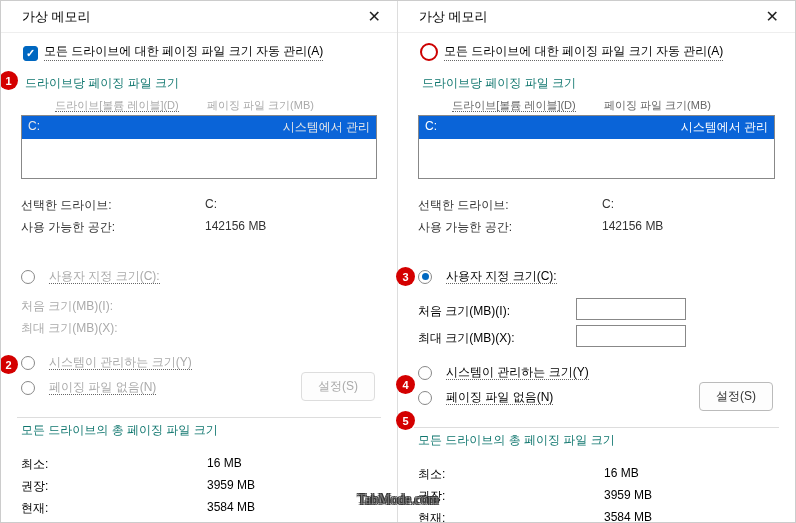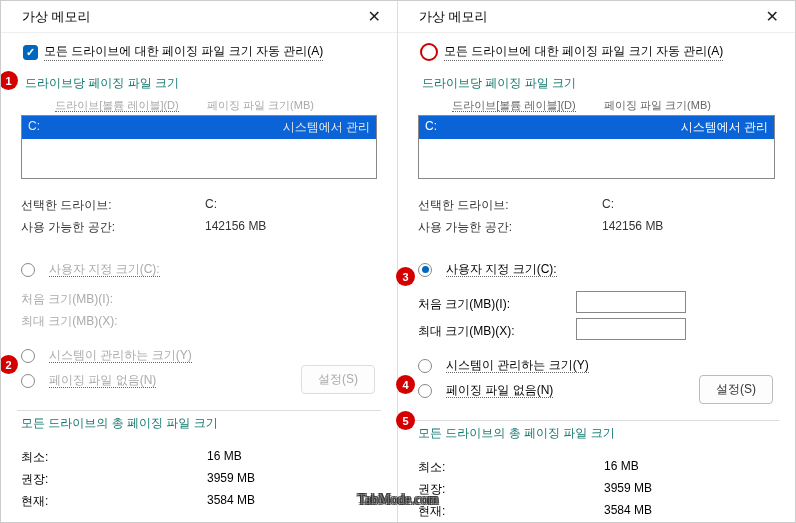--- a/index.html
+++ b/index.html
@@ -26,21 +26,21 @@
     .titlebar {
       display: flex;
       justify-content: space-between;
       align-items: center;
       padding: 6px 10px 6px 21px;
       border-bottom: 1px solid #eee;
     }
     .title { font-size: 13px; }
     .close-btn { font-size: 16px; cursor: pointer; padding: 0 6px; color: #222; }
     .body { padding: 10px 16px 8px 16px; flex: 1; display: flex; flex-direction: column; position: relative; }
-    .auto-row { display: flex; align-items: center; gap: 6px; margin-bottom: 10px; padding-left: 6px; }
+    .auto-row { display: flex; align-items: flex-end; gap: 6px; margin-bottom: 10px; padding-left: 6px; }
     .checkbox {
       width: 15px; height: 15px; border: 1px solid #888; border-radius: 3px;
       display: inline-flex; align-items: center; justify-content: center;
       font-size: 10px; color: #fff; background: #fff;
       flex-shrink: 0;
     }
     .checkbox.checked { background: #0067c0; border-color: #0067c0; }
     .checkbox.checked::after { content: "✓"; font-size: 11px; font-weight: bold; }
     .checkbox.circled { border: 2px solid #c00; border-radius: 50%; width: 18px; height: 18px; }
     .dotted { border-bottom: 1px dotted #666; }
@@ -50,21 +50,21 @@
     .list-header .col1 { width: 180px; text-align: center; }
     .listbox {
       border: 1px solid #888; height: 64px; background: #fff; overflow: hidden;
     }
     .listrow {
       display: flex; background: #0a64d8; color: #fff; padding: 3px 6px; font-size: 12px;
     }
     .listrow.disabled { color: #e8e8e8; background: #0a64d8; }
     .listrow .c1 { width: 175px; }
     .listrow .c2 { flex: 1; text-align: right; }
-    .info-grid { margin: 10px 0 16px 4px; }
+    .info-grid { margin: 10px 0 23px 4px; }
     .info-row { display: flex; margin-bottom: 5px; }
     .info-row .lbl { width: 184px; color: #333; }
     .info-row .val { color: #333; }
     .radio-row { display: flex; align-items: center; gap: 14px; margin: 4px 0; padding-left: 4px; }
     .radio {
       width: 14px; height: 14px; border: 1px solid #888; border-radius: 50%; background: #fff;
       display: inline-flex; align-items: center; justify-content: center; flex-shrink: 0;
     }
     .radio.selected::after { content: ""; width: 7px; height: 7px; background: #0067c0; border-radius: 50%; }
     .disabled-text { color: #aaa; }

